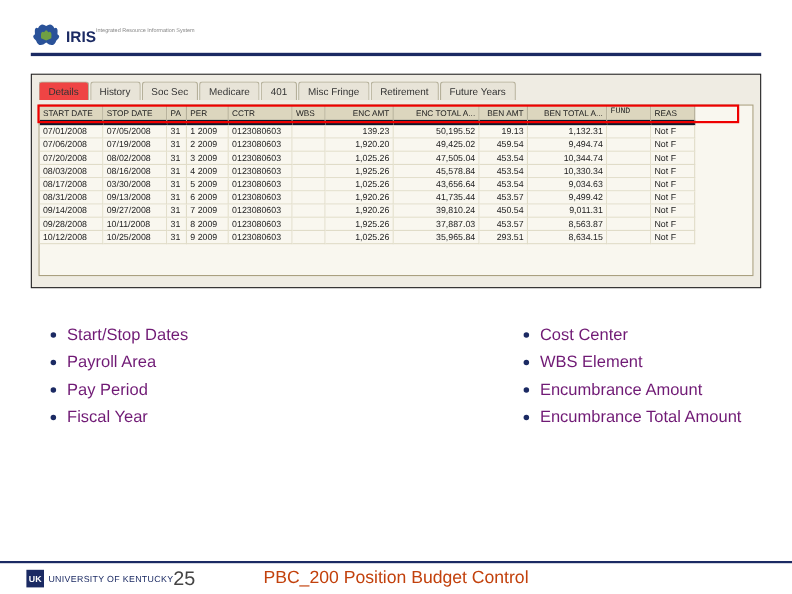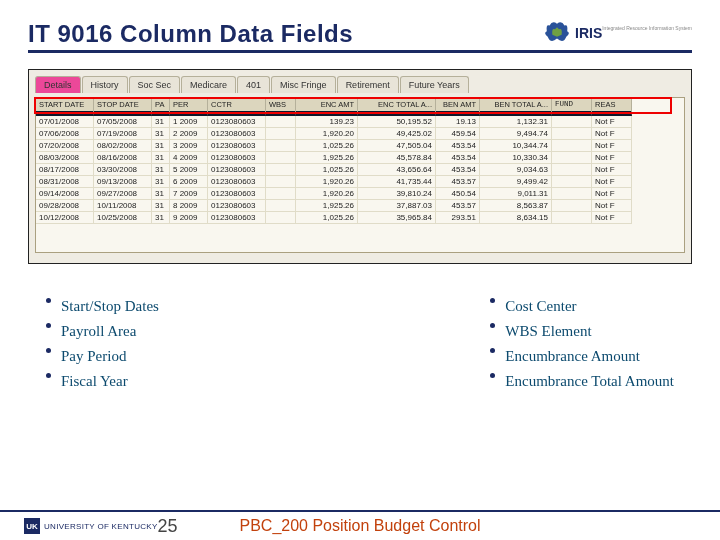--- a/index.html
+++ b/index.html
@@ -72,21 +72,21 @@
     color: #333;
   }
   .tab {
     background: #e8e4d8;
     border: 1px solid #b5b09a;
     border-bottom: none;
     padding: 3px 8px;
     border-radius: 3px 3px 0 0;
   }
   .tab.active {
-    background: #ec4899;
+    background: #ef4444;
   }
   .gridwrap {
     margin: 4px 6px 0 6px;
     background: #f9f7ef;
     border: 1px solid #aaa080;
     height: 156px;
     position: relative;
     overflow: hidden;
   }
   .grid-head, .grid-row {
@@ -136,25 +136,25 @@
     display: flex;
     justify-content: space-between;
     padding: 0 18px;
     margin-top: 20px;
   }
   .bul-col {
     list-style: none;
   }
   .bul-col li {
     font-size: 15px;
-    color: #0c4a6e;
+    color: #701a75;
     padding: 4px 0;
     display: flex;
+    align-items: center;
     gap: 10px;
-    font-family: Liberation Serif, serif;
   }
   .bullet {
     width: 5px;
     height: 5px;
     background: #1b2a63;
     border-radius: 50%;
     flex-shrink: 0;
   }
   .footer {
     position: absolute;
@@ -199,21 +199,20 @@
     font-size: 18px;
     color: #444;
   }
 </style>
 </head>
 <body>
 
 <div class="slide">
 
   <div class="header">
-    <div class="title">IT 9016 Column Data Fields</div>
     <div class="logo">
       <svg class="logo-mark" viewBox="0 0 30 28">
         <path d="M15 4 Q10 0 7 6 Q3 4 4 12 Q0 14 5 18 Q8 26 15 20 Q22 26 25 18 Q30 14 26 12 Q27 4 23 6 Q20 0 15 4 Z" fill="#2a5299"></path>
         <path d="M13 10 Q9 8 10 16 L15 18 L20 16 Q21 8 17 10 Q15 6 13 10 Z" fill="#6fa043"></path>
       </svg>
       <div class="logo-text">
         <span class="logo-iris">IRIS</span>
         <span class="logo-tag">Integrated Resource Information System</span>
       </div>
     </div>

